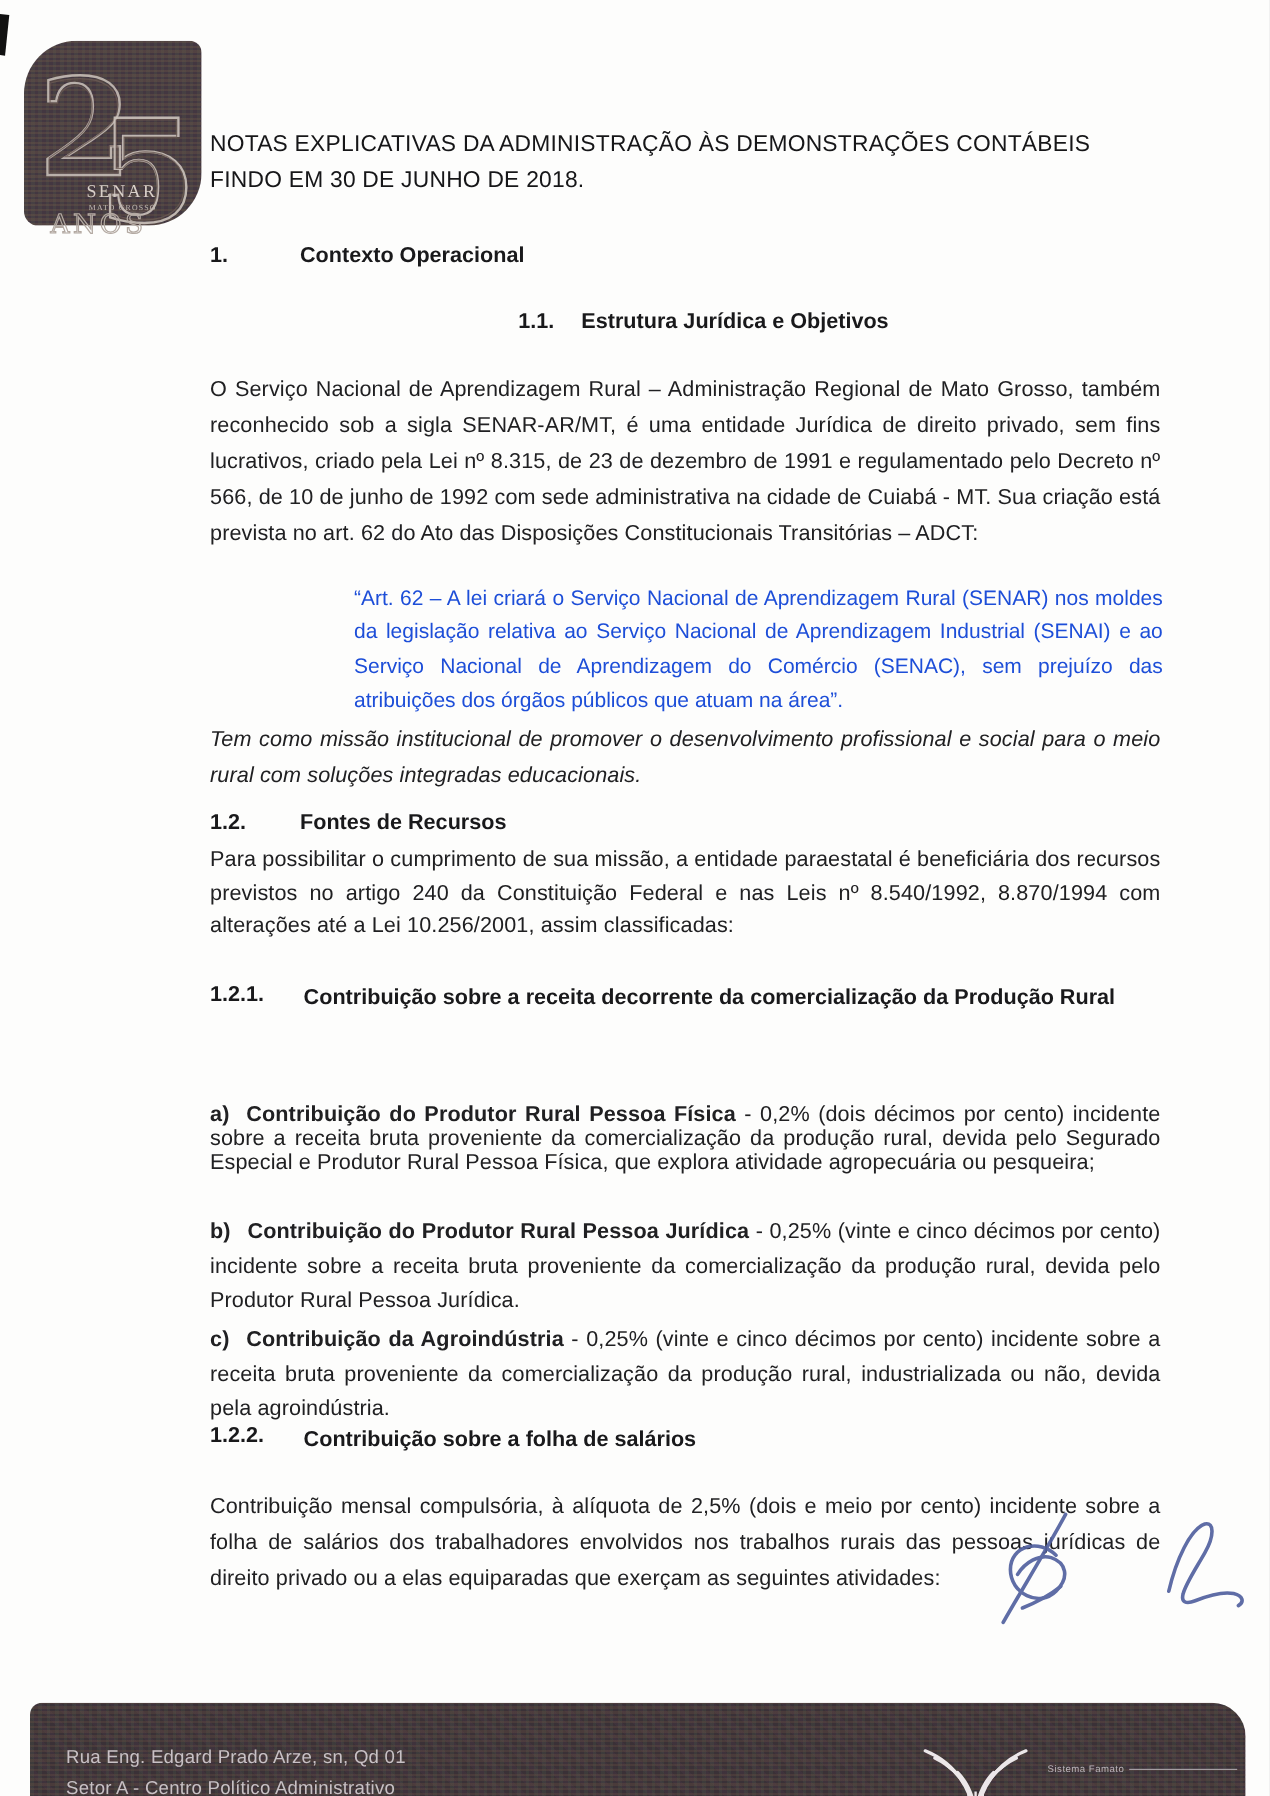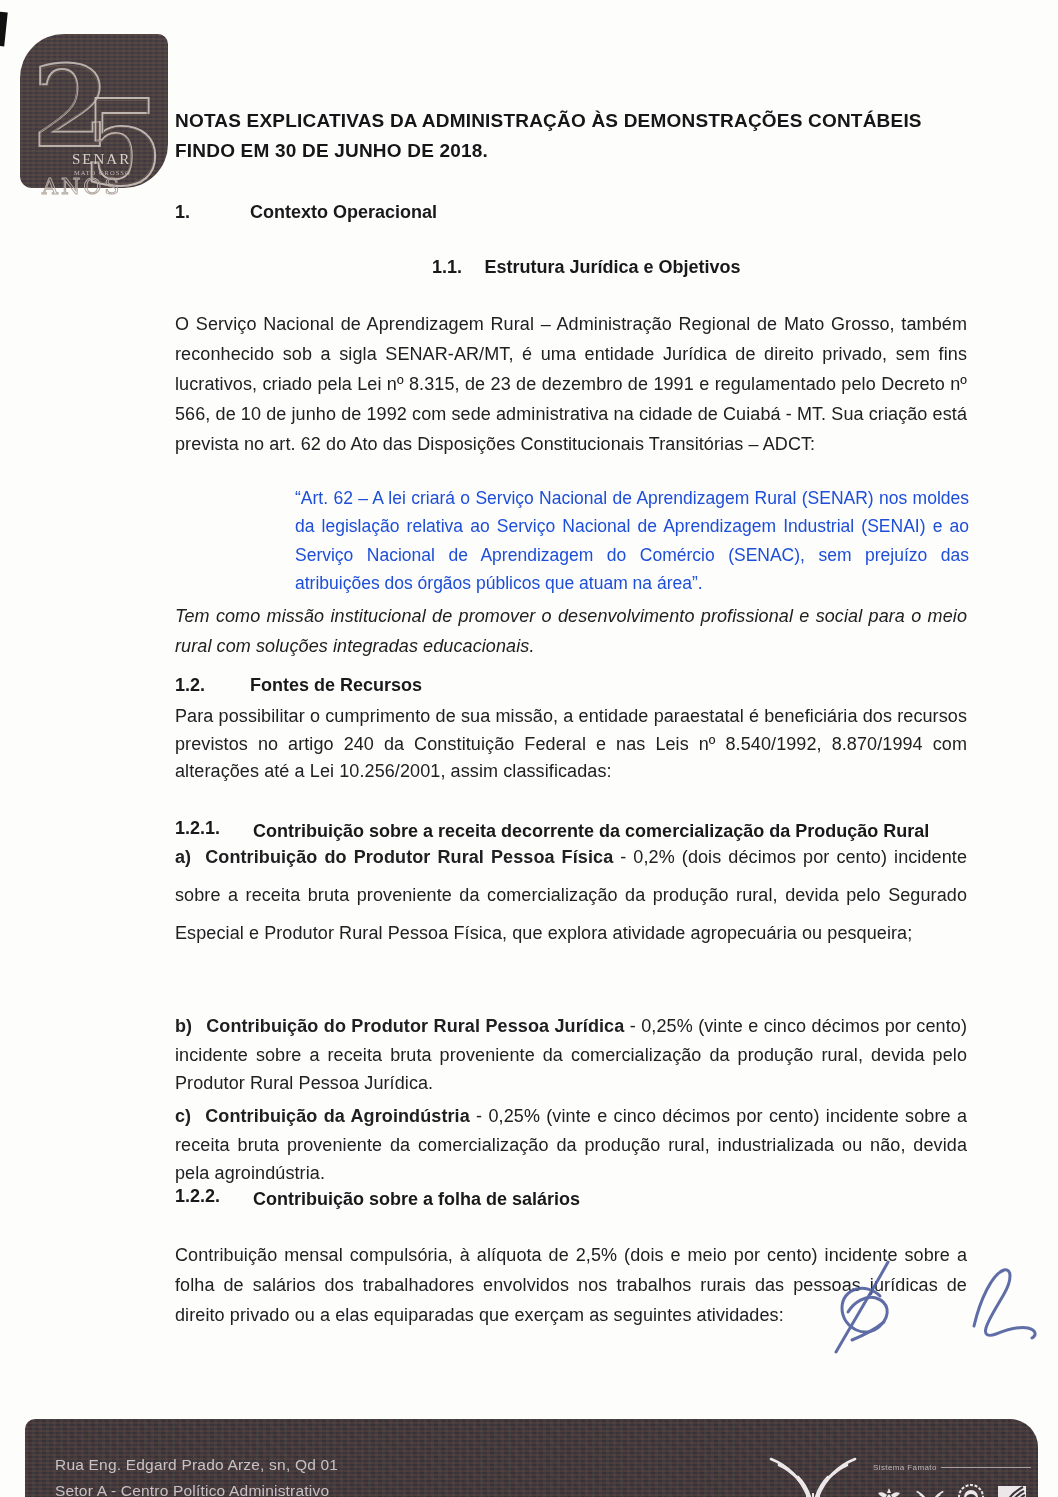--- a/index.html
+++ b/index.html
@@ -22,21 +22,21 @@
     background-image:
       repeating-linear-gradient(0deg, rgba(122,96,70,.28) 0 2px, rgba(0,0,0,0) 2px 4px),
       repeating-linear-gradient(90deg, rgba(84,96,76,.22) 0 3px, rgba(0,0,0,0) 3px 6px);
     border-radius:44px 10px 44px 12px;
   }
   .logo25 svg{position:absolute;left:0;top:0;}
 
   
   .doc-title{
     position:absolute;left:175px;top:106px;width:800px;
-    font-weight:bold;font-size:19px;line-height:30px;letter-spacing:0.2px;color:#161618;
+    font-weight:normal;font-size:19px;line-height:30px;letter-spacing:0.2px;color:#161618;
   }
 
   
   .h-num{display:inline-block;width:75px;font-weight:bold;}
   .heading{position:absolute;left:175px;width:800px;font-weight:bold;font-size:18px;color:#19191b;}
   .heading.hang{display:flex;}
   .heading.hang .h-num{flex:0 0 78px;width:78px;}
   .heading.hang .h-label{flex:1;line-height:27px;}
 
   
@@ -72,21 +72,21 @@
     color:#c8c1c5;
   }
   .footer-senar{position:absolute;left:738px;top:26px;width:100px;height:100px;text-align:center;}
   .footer-senar .wordmark{
     font-family:"Liberation Serif", serif;color:#e9e4e6;font-size:19px;letter-spacing:2px;line-height:18px;margin-top:-2px;
   }
   .footer-senar .wordmark-sub{
     font-family:"Liberation Serif", serif;color:#d8d2d5;font-size:7.5px;letter-spacing:2px;line-height:9px;
   }
   .partners{position:absolute;left:848px;top:40px;width:158px;}
-  .partners .sys-row{display:flex;align-items:center;height:16px;}
+  .partners .sys-row{display:flex;align-items:center;height:30px;}
   .partners .sys-label{font-size:8px;color:#bdb5ba;white-space:nowrap;letter-spacing:0.4px;}
   .partners .sys-line{flex:1;height:1px;background:#a59da2;margin-left:4px;}
   .partners .logo-row{display:flex;align-items:flex-end;gap:9px;margin-top:8px;}
   .partner{display:flex;flex-direction:column;align-items:center;width:32px;}
   .partner .cap{font-size:6px;color:#d6d0d3;letter-spacing:0.3px;margin-top:2px;white-space:nowrap;overflow:hidden;max-width:34px;}
 </style>
 </head>
 <body>
 
 <div class="page">
@@ -130,21 +130,21 @@
     <span class="h-num">1.2.</span><span>Fontes de Recursos</span>
   </div>
 
   <p class="para" style="top:685px;line-height:27.5px;">Para possibilitar o cumprimento de sua missão, a entidade paraestatal é beneficiária dos recursos previstos no artigo 240 da Constituição Federal e nas Leis nº 8.540/1992, 8.870/1994 com alterações até a Lei 10.256/2001, assim classificadas:</p>
 
   <div class="heading hang" style="top:818px;">
     <span class="h-num">1.2.1.</span>
     <span class="h-label">Contribuição sobre a receita decorrente da comercialização da Produção Rural</span>
   </div>
 
-  <p class="para" style="top:820px;line-height:38px;">
+  <p class="para" style="top:900px;line-height:20px;">
     <span class="item-label">a)</span><span class="b">Contribuição do Produtor Rural Pessoa Física</span><span> - 0,2% (dois décimos por cento) incidente sobre a receita bruta proveniente da comercialização da produção rural, devida pelo Segurado Especial e Produtor Rural Pessoa Física, que explora atividade agropecuária ou pesqueira;</span>
   </p>
 
   <p class="para" style="top:988px;line-height:28.5px;margin-top:24px;">
     <span class="item-label">b)</span><span class="b">Contribuição do Produtor Rural Pessoa Jurídica</span><span> - 0,25% (vinte e cinco décimos por cento) incidente sobre a receita bruta proveniente da comercialização da produção rural, devida pelo Produtor Rural Pessoa Jurídica.</span>
   </p>
 
   <p class="para" style="top:1084px;line-height:28.5px;">
     <span class="item-label">c)</span><span class="b">Contribuição da Agroindústria</span><span> - 0,25% (vinte e cinco décimos por cento) incidente sobre a receita bruta proveniente da comercialização da produção rural, industrializada ou não, devida pela agroindústria.</span>
   </p>

